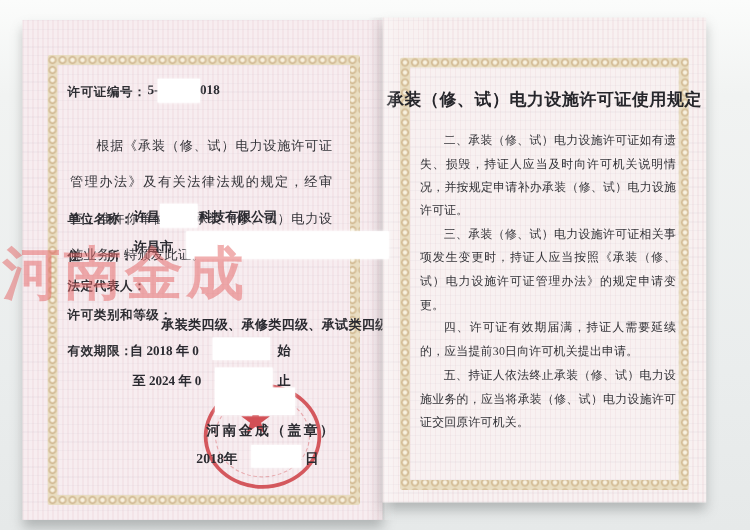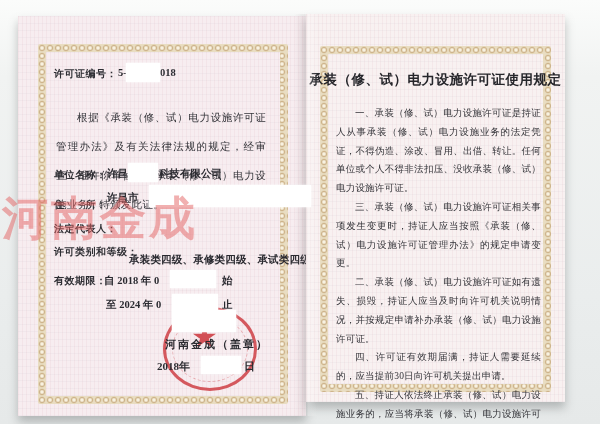--- a/index.html
+++ b/index.html
@@ -133,23 +133,22 @@
 </div>
 
 <div class="page page-right">
   <div class="deco-frame" style="left:14px;top:32px;width:231px;height:346px;">
     <div class="frame-inner"></div>
   </div>
 
   <div class="reg-title">承装（修、试）电力设施许可证使用规定</div>
 
   <div class="reg-body">
-    <p>一、承装（修、试）电力设施许可证是持证人从事承装（修、试）电力设施业务的法定凭证，不得伪造、涂改、冒用、出借、转让。任何单位或个人不得非法扣压、没收承装（修、试）电力设施许可证。</p>
+    <p>二、承装（修、试）电力设施许可证如有遗失、损毁，持证人应当及时向许可机关说明情况，并按规定申请补办承装（修、试）电力设施许可证。</p>
     <p>三、承装（修、试）电力设施许可证相关事项发生变更时，持证人应当按照《承装（修、试）电力设施许可证管理办法》的规定申请变更。</p>
-    <p>二、承装（修、试）电力设施许可证如有遗失、损毁，持证人应当及时向许可机关说明情况，并按规定申请补办承装（修、试）电力设施许可证。</p>
     <p>四、许可证有效期届满，持证人需要延续的，应当提前30日向许可机关提出申请。</p>
     <p>五、持证人依法终止承装（修、试）电力设施业务的，应当将承装（修、试）电力设施许可证交回原许可机关。</p>
   </div>
 </div>
 
 <div class="fold-shade"></div>
 
 <div class="watermark">河南金成</div>
 
 </body></html>

